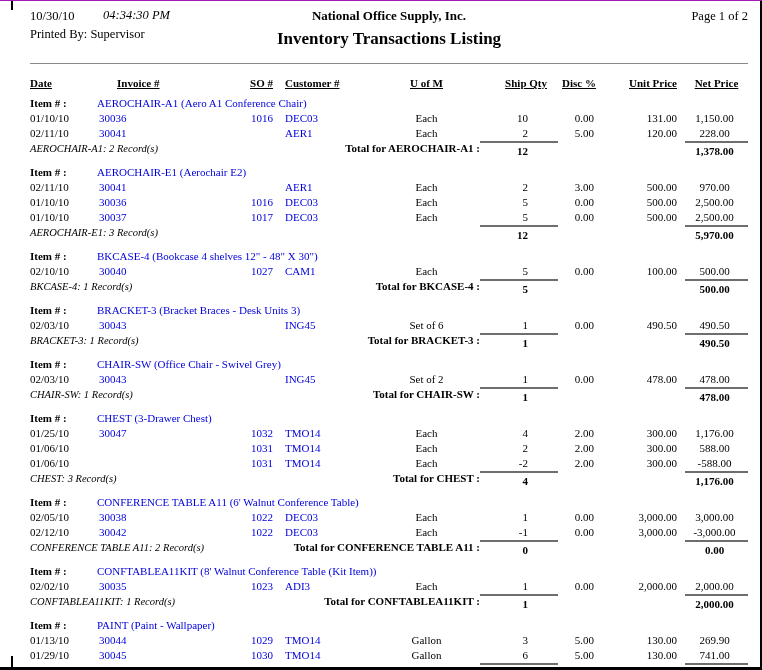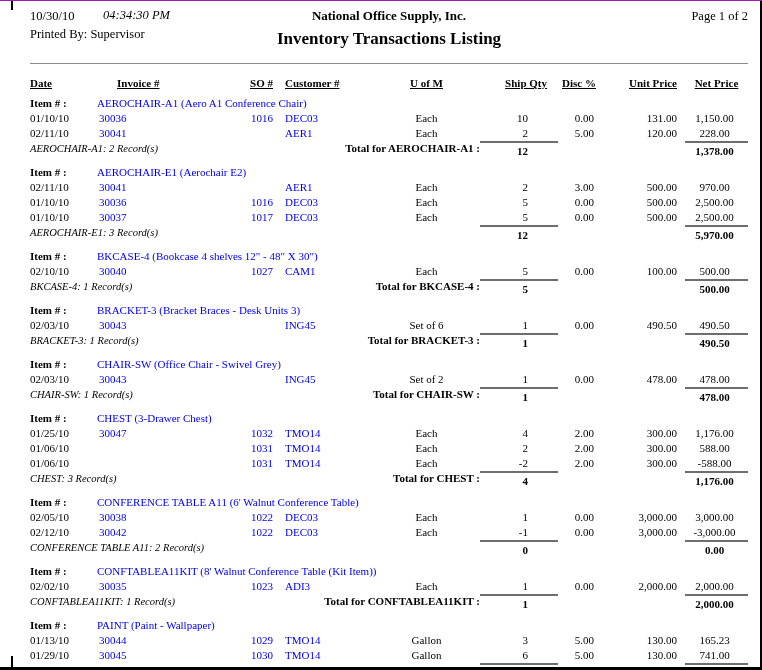--- a/index.html
+++ b/index.html
@@ -325,20 +325,21 @@
     <span class="c5 link">DEC03</span>
     <span class="c6">Each</span>
     <span class="c7">-1</span>
     <span class="c8">0.00</span>
     <span class="c9">3,000.00</span>
     <span class="c10">-3,000.00</span>
   </div>
 </div>
     <div class="grid total-row">
       <span class="note">CONFERENCE TABLE A11: 2 Record(s)</span>
+      <span class="tlabel">Total for CONFERENCE TABLE A11 :</span>
       <span class="c7 tqty">0</span>
       <span class="c10 tnet">0.00</span>
     </div>
   </div>
 
   <div class="group">
     <div class="grid item-row">
       <span class="c1 ilabel">Item # :</span>
       <span class="idesc link">CONFTABLEA11KIT (8' Walnut Conference Table (Kit Item))</span>
     </div>
@@ -371,21 +372,21 @@
     <div>
   <div class="grid detail-row">
     <span class="c1">01/13/10</span>
     <span class="c2 c2v link">30044</span>
     <span class="c3 link">1029</span>
     <span class="c5 link">TMO14</span>
     <span class="c6">Gallon</span>
     <span class="c7">3</span>
     <span class="c8">5.00</span>
     <span class="c9">130.00</span>
-    <span class="c10">165.23</span>
+    <span class="c10">269.90</span>
   </div>
 
   <div class="grid detail-row">
     <span class="c1">01/29/10</span>
     <span class="c2 c2v link">30045</span>
     <span class="c3 link">1030</span>
     <span class="c5 link">TMO14</span>
     <span class="c6">Gallon</span>
     <span class="c7">6</span>
     <span class="c8">5.00</span>

